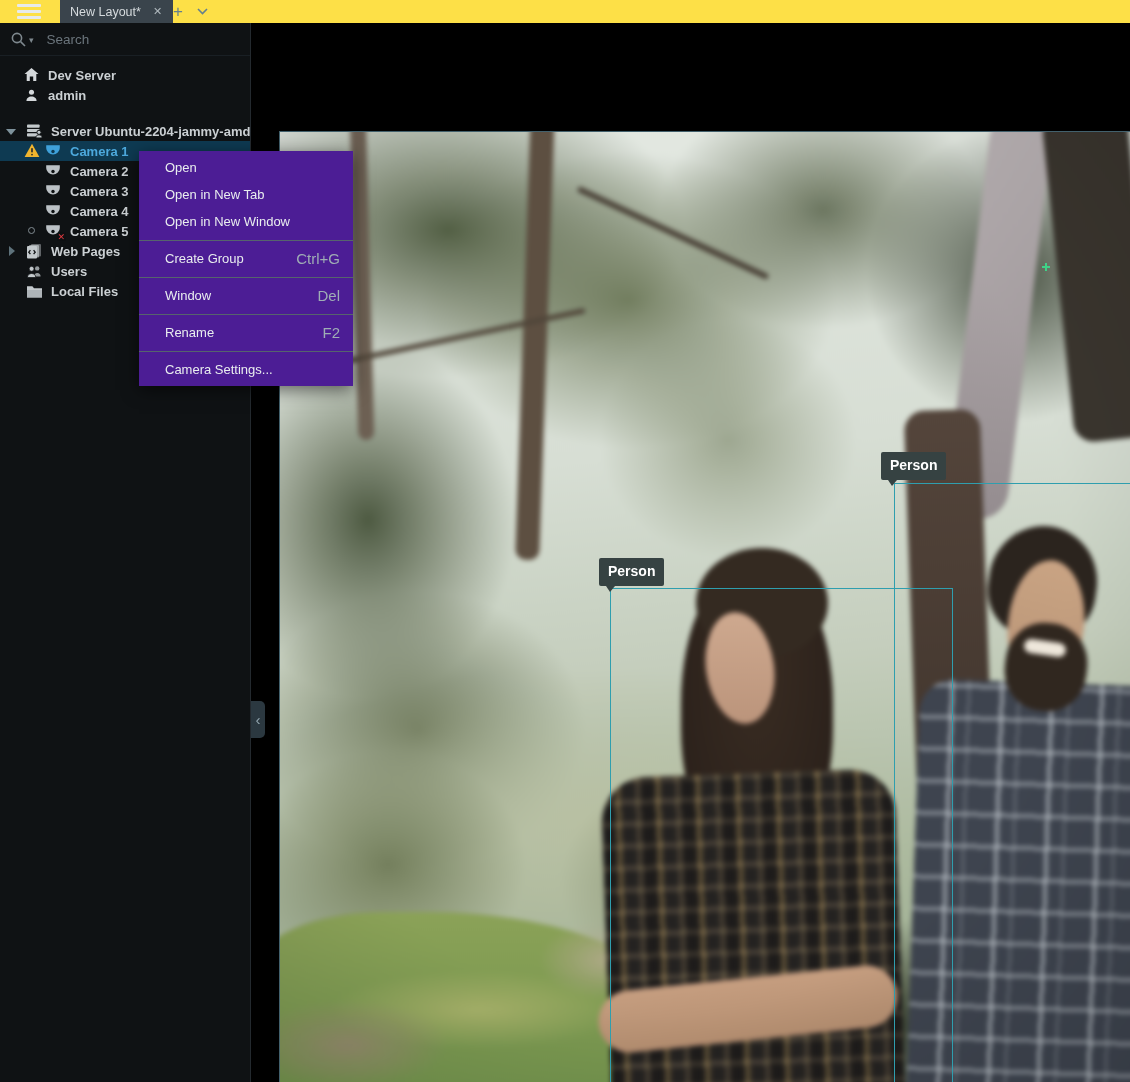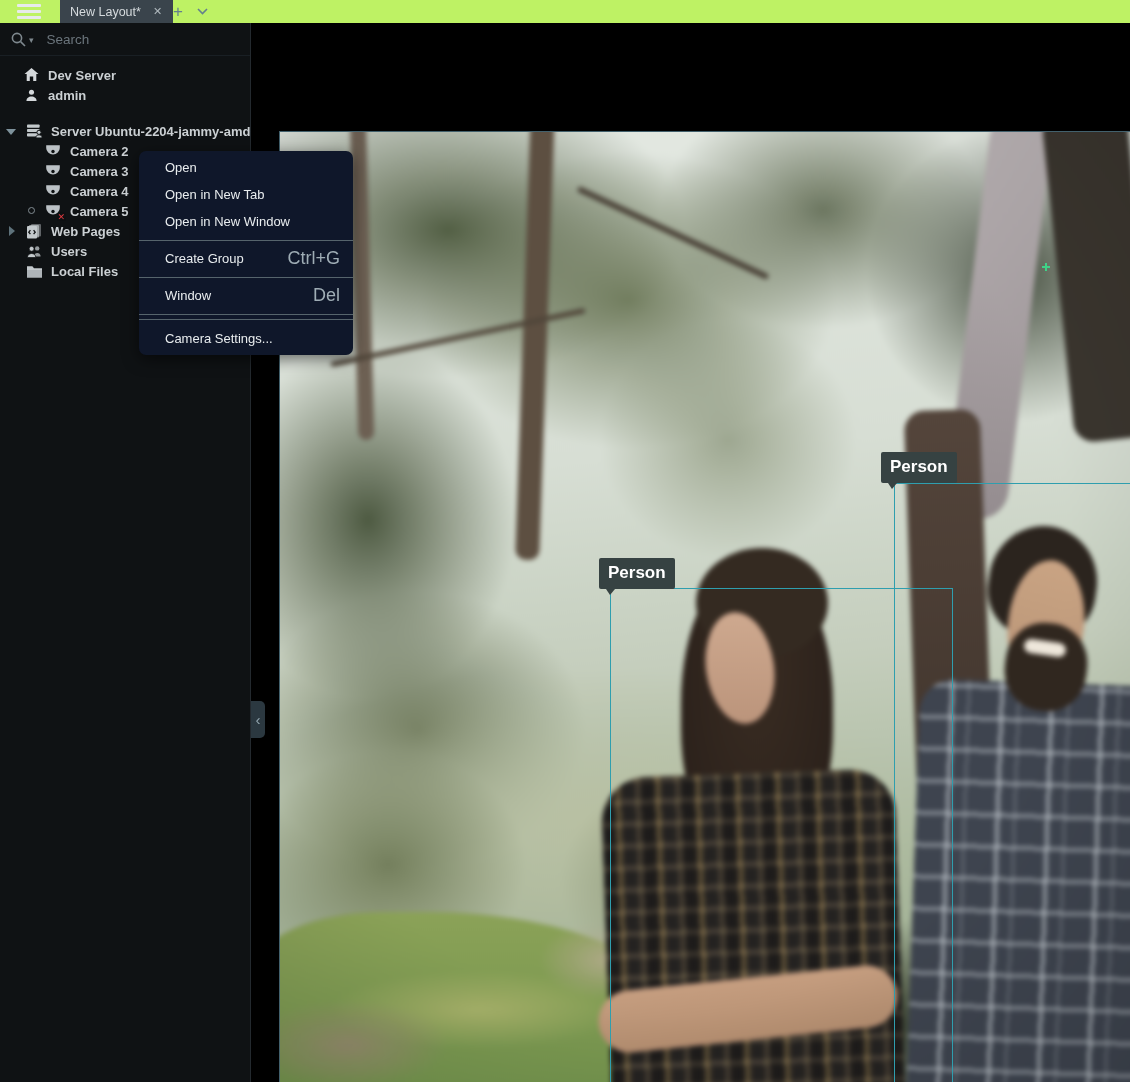--- a/index.html
+++ b/index.html
@@ -1,21 +1,21 @@
 <!DOCTYPE html>
 <html><head>
 <meta charset="utf-8">
 <style>
   * { margin:0; padding:0; box-sizing:border-box; }
   html,body { width:1130px; height:1082px; overflow:hidden; background:#000;
               font-family:"Liberation Sans","DejaVu Sans",sans-serif; }
   #app { position:relative; width:1130px; height:1082px; background:#000; }
 
   
-  #topbar { position:absolute; left:0; top:0; width:1130px; height:23px; background:#bef264; }
+  #topbar { position:absolute; left:0; top:0; width:1130px; height:23px; background:#fde047; }
   #hamburger { position:absolute; left:17px; top:4px; width:24px; height:15px; display:flex;
                flex-direction:column; justify-content:space-between; cursor:pointer; }
   #hamburger i { display:block; height:3px; background:#E7EAEB; border-radius:1px; }
   #tab { position:absolute; left:60px; top:0; height:23px; background:#3A444C;
          display:flex; align-items:center; padding:0 9px 0 10px; gap:10px; }
   #tab .tab-label { font-size:12.5px; color:#D6DBDE; white-space:nowrap; }
   #tab .tab-close { font-size:11px; color:#AFB8BD; line-height:1; padding:1px 2px; }
   #newtab-btn { position:absolute; left:167px; top:0; width:22px; height:23px; color:#64808D;
                 font-size:17px; font-weight:400; display:flex; align-items:center; justify-content:center; }
   #tablist-btn { position:absolute; left:190px; top:0; width:24px; height:23px;
@@ -135,35 +135,35 @@
               background:radial-gradient(ellipse at 45% 45%, rgba(0,0,0,0) 60%, rgba(0,0,0,.14)); }
   #artifact { position:absolute; left:762px; top:131px; width:8px; height:8px; z-index:4; }
   #artifact i { position:absolute; background:#3fd287; }
   #artifact .h { left:0; top:3px; width:8px; height:2px; }
   #artifact .v { left:3px; top:0; width:2px; height:8px; }
 
   
   .bbox { position:absolute; border:1px solid #2F9EAE; z-index:5; }
   #bbox-1 { left:330px; top:456px; width:343px; height:530px; }
   #bbox-2 { left:614px; top:351px; width:330px; height:660px; }
-  .plabel { position:absolute; background:#364242; color:#FFFFFF; font-size:17px; font-weight:600;
+  .plabel { position:absolute; background:#364242; color:#FFFFFF; font-size:14px; font-weight:600;
             padding:5px 9px 6px; border-radius:2px; z-index:6; line-height:1.2; }
   .plabel::after { content:""; position:absolute; left:7px; top:100%; width:0; height:0;
                    border-left:4px solid transparent; border-right:5px solid transparent;
                    border-top:6px solid #364242; }
   #plabel-1 { left:319px; top:426px; }
   #plabel-2 { left:601px; top:320px; }
 
   
-  #context-menu { position:absolute; left:139px; top:151px; width:214px; background:#0f172a;
-                  border-radius:7px; box-shadow:0 4px 16px rgba(0,0,0,.55); padding:3px 0;
+  #context-menu { position:absolute; left:139px; top:151px; width:214px; background:#4c1d95;
+                  border-radius:0; box-shadow:0 4px 16px rgba(0,0,0,.55); padding:3px 0;
                   z-index:100; }
   .mi { height:27px; line-height:27px; padding:0 13px 0 26px; font-size:13px; color:#E9EDEF;
         display:flex; justify-content:space-between; align-items:center; cursor:pointer; }
-  .mi .sc { color:#9FADB5; font-size:18px; }
+  .mi .sc { color:#9FADB5; font-size:15px; }
   .mi.disabled { color:#7B8890; cursor:default; }
   .mi.hl { background:#2592C8; color:#FFFFFF; }
   .msep { height:1px; background:#56646C; margin:4.5px 0; }
 </style>
 </head>
 <body>
 
 <div id="app">
 
   <div id="topbar">
@@ -224,20 +224,36 @@
             <rect x="1" y="10.3" width="12.6" height="3.2" rx="0.8"></rect>
             <g stroke="#0F1214" stroke-width="1">
               <circle cx="13" cy="9.3" r="2.1"></circle>
               <path d="M9.8 15 C9.8 12.8 11.2 11.8 13 11.8 C14.8 11.8 16.2 12.8 16.2 15 Z"></path>
             </g>
           </svg>
         </span>
         <span>Server Ubuntu-2204-jammy-amd6...</span>
       </div>
 
+      <div class="trow lvl-camera selected">
+        <span class="warn-badge">
+          <svg width="16" height="15" viewBox="0 0 16 15">
+            <path d="M8 0.8 L15.4 14 H0.6 Z" fill="#F0B52E"></path>
+            <rect x="7.2" y="5" width="1.6" height="4.6" rx="0.8" fill="#20252A"></rect>
+            <rect x="7.2" y="10.8" width="1.6" height="1.7" rx="0.8" fill="#20252A"></rect>
+          </svg>
+        </span>
+        <span class="nicon">
+          <svg width="16" height="14" viewBox="0 0 16 14" fill="currentColor">
+            <path d="M1.2 1.2 H14.8 V4 A6.8 6.4 0 0 1 1.2 4 Z"></path>
+            <circle cx="8" cy="7.5" r="1.7" fill="#0E3A52"></circle>
+          </svg>
+        </span>
+        <span>Camera 1</span>
+      </div>
 
       <div class="trow lvl-camera">
         <span class="nicon">
           <svg width="16" height="14" viewBox="0 0 16 14" fill="currentColor">
             <path d="M1.2 1.2 H14.8 V4 A6.8 6.4 0 0 1 1.2 4 Z"></path>
             <circle cx="8" cy="7.5" r="1.7" fill="#0F1214"></circle>
           </svg>
         </span>
         <span>Camera 2</span>
       </div>
@@ -379,19 +395,23 @@
     <div class="mi">
       <span>Create Group</span>
       <span class="sc">Ctrl+G</span>
     </div>
     <div class="msep"></div>
     <div class="mi">
       <span>Window</span>
       <span class="sc">Del</span>
     </div>
     <div class="msep"></div>
+    <div class="mi">
+      <span>Rename</span>
+      <span class="sc">F2</span>
+    </div>
     <div class="msep"></div>
     <div class="mi">
       <span>Camera Settings...</span>
     </div>
   </div>
 
 </div>
 
 </body></html>

